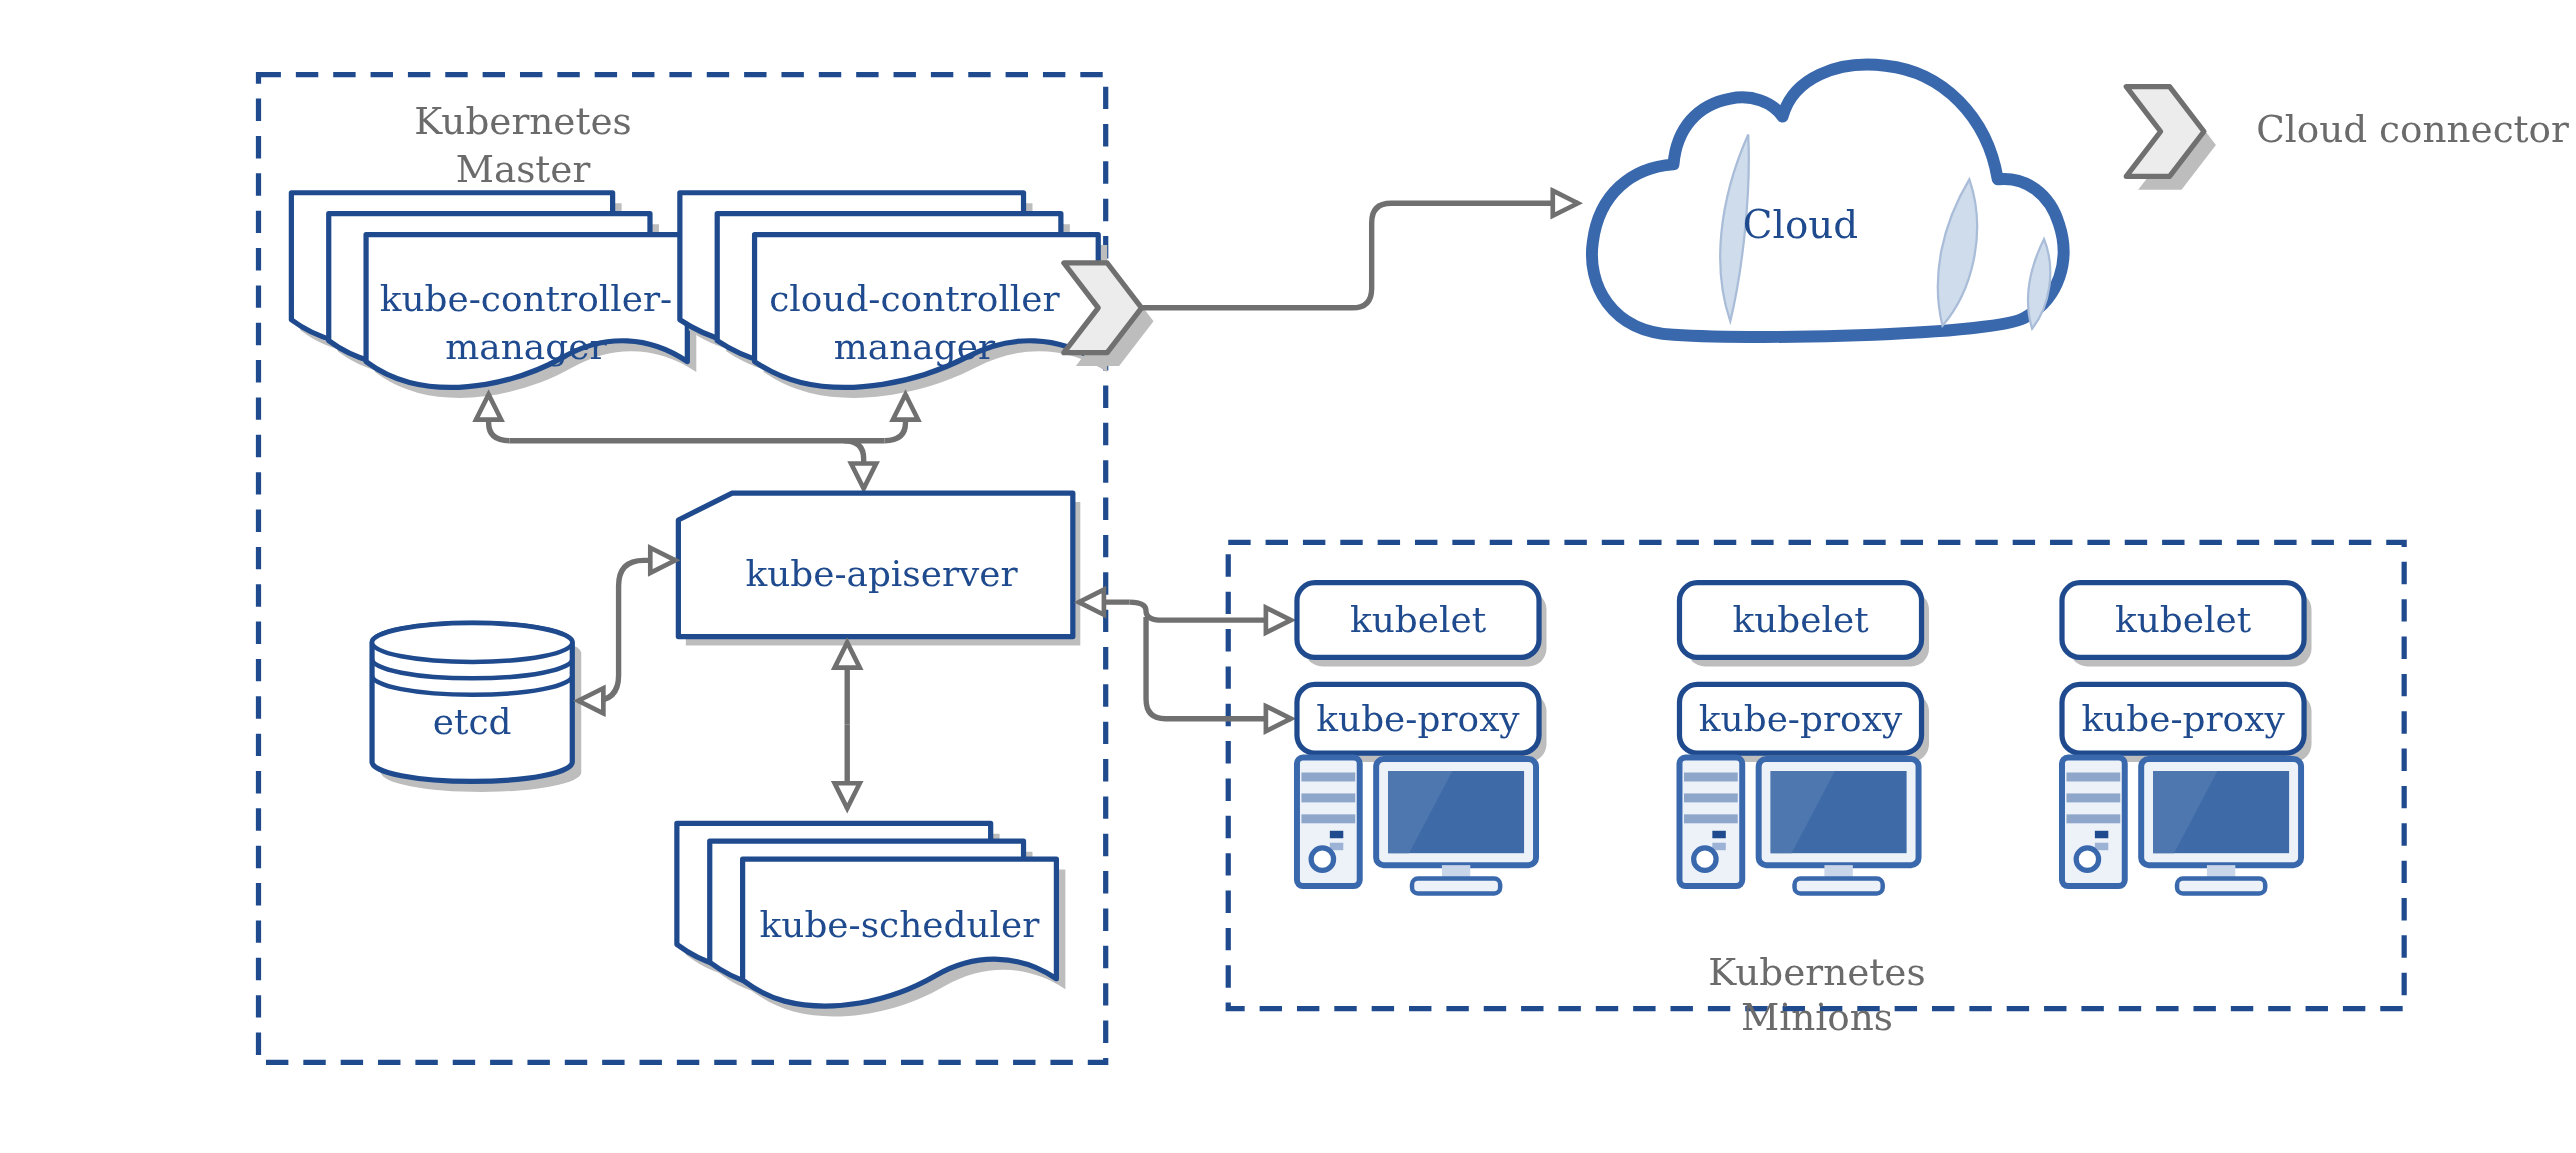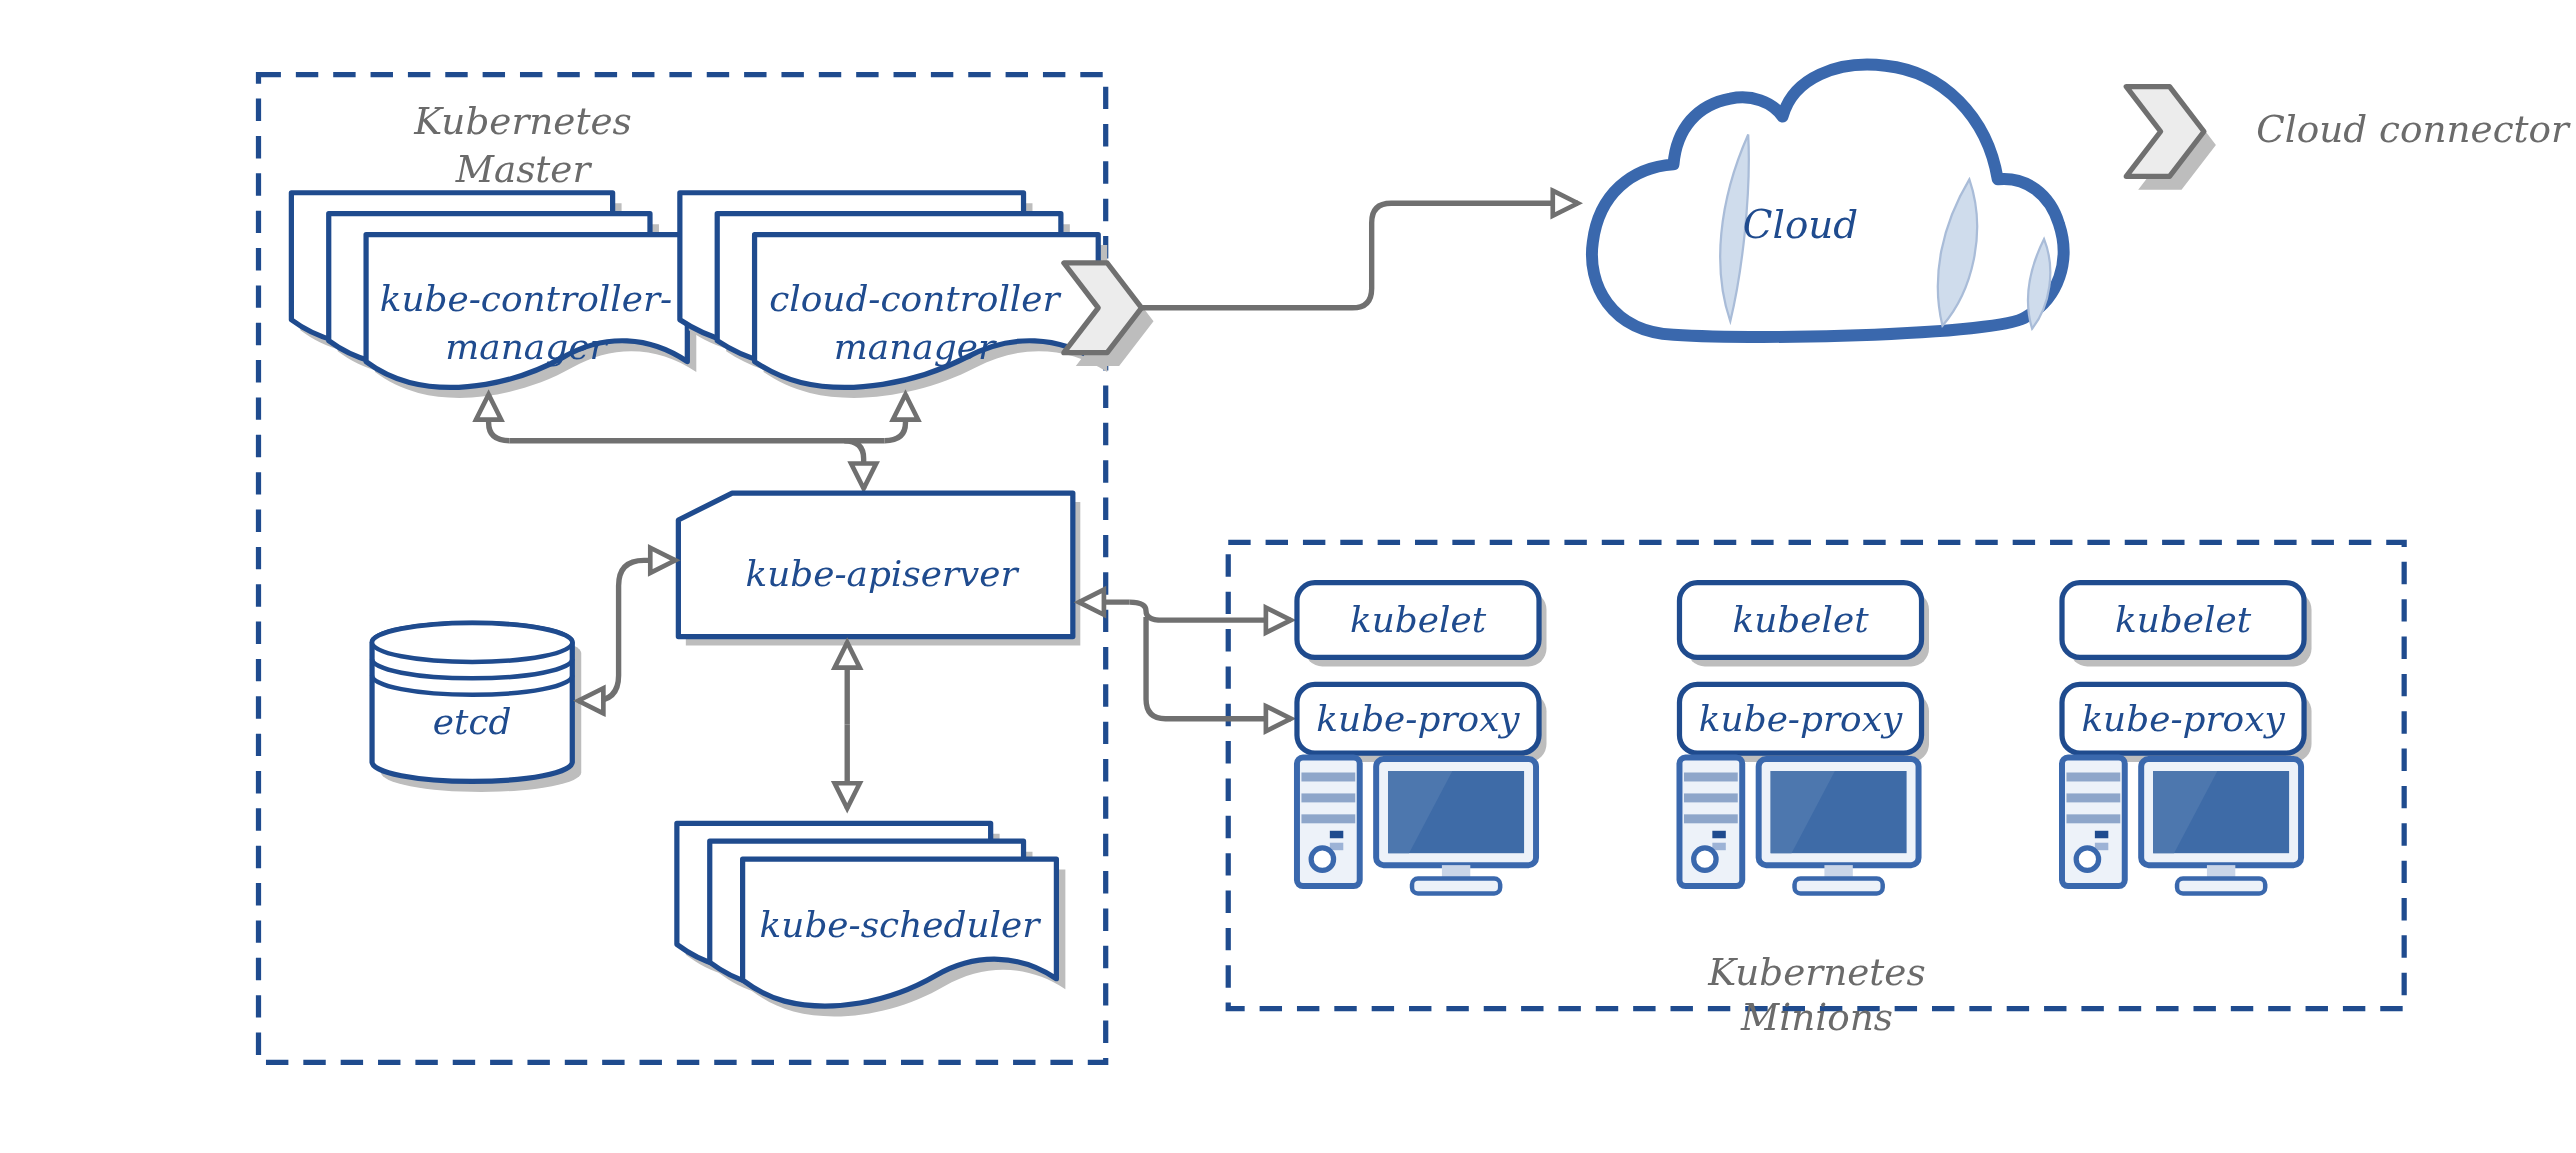--- a/index.html
+++ b/index.html
@@ -2,21 +2,21 @@
 <html style="--navy: #1f4b8e; --gray_line: #707070; --gray_text: #6b6b6b; --shadow: #bdbdbd; --comp_blue: #3a68ad; --screen: #3e6ba7; --screen_hi: #4d77ae; --light_fill: #edf2f9; --band: #8ea6ca; --chev_fill: #ececec; --crescent: #cfdcec;font-size:8.2px"><head>
 <meta charset="utf-8">
 <style>
   :root{
     --navy:#1f4b8e; --gray_line:#707070; --gray_text:#6b6b6b; --shadow:#bdbdbd;
     --comp_blue:#3a68ad; --screen:#3e6ba7; --screen_hi:#4d77ae; --light_fill:#edf2f9;
     --band:#8ea6ca; --chev_fill:#ececec; --crescent:#cfdcec; --crescent_edge:#a9bcd8;
     --vent_dark:#1f4b8e; --vent_light:#9db3d6;
   }
   html,body{margin:0;padding:0;background:#ffffff;}
-  .diagram-wrap{width:100%;font-style:italic;}
+  .diagram-wrap{width:100%;}
   svg{display:block;width:100%;height:auto;}
   .outline{fill:#ffffff;stroke:var(--navy);stroke-width:3.5;stroke-linejoin:round;}
   .dashed-region{fill:none;stroke:var(--navy);stroke-width:3.5;stroke-dasharray:15 10;}
   .connector{fill:none;stroke:var(--gray_line);stroke-width:3.6;stroke-linejoin:round;}
   .shadow{fill:var(--shadow);stroke:none;}
   .chev{fill:var(--chev_fill);stroke:var(--gray_line);stroke-width:3.5;stroke-linejoin:round;}
   .node-label{fill:var(--navy);font-family:"DejaVu Serif","Liberation Serif",serif;font-size:24px;text-anchor:middle;}
   .section-label{fill:var(--gray_text);font-family:"DejaVu Serif","Liberation Serif",serif;font-size:25px;text-anchor:middle;}
   .cloud-label{fill:var(--navy);font-family:"DejaVu Serif","Liberation Serif",serif;font-size:26px;text-anchor:middle;}
   .legend-label{fill:var(--gray_text);font-family:"DejaVu Serif","Liberation Serif",serif;font-size:25px;text-anchor:start;}

